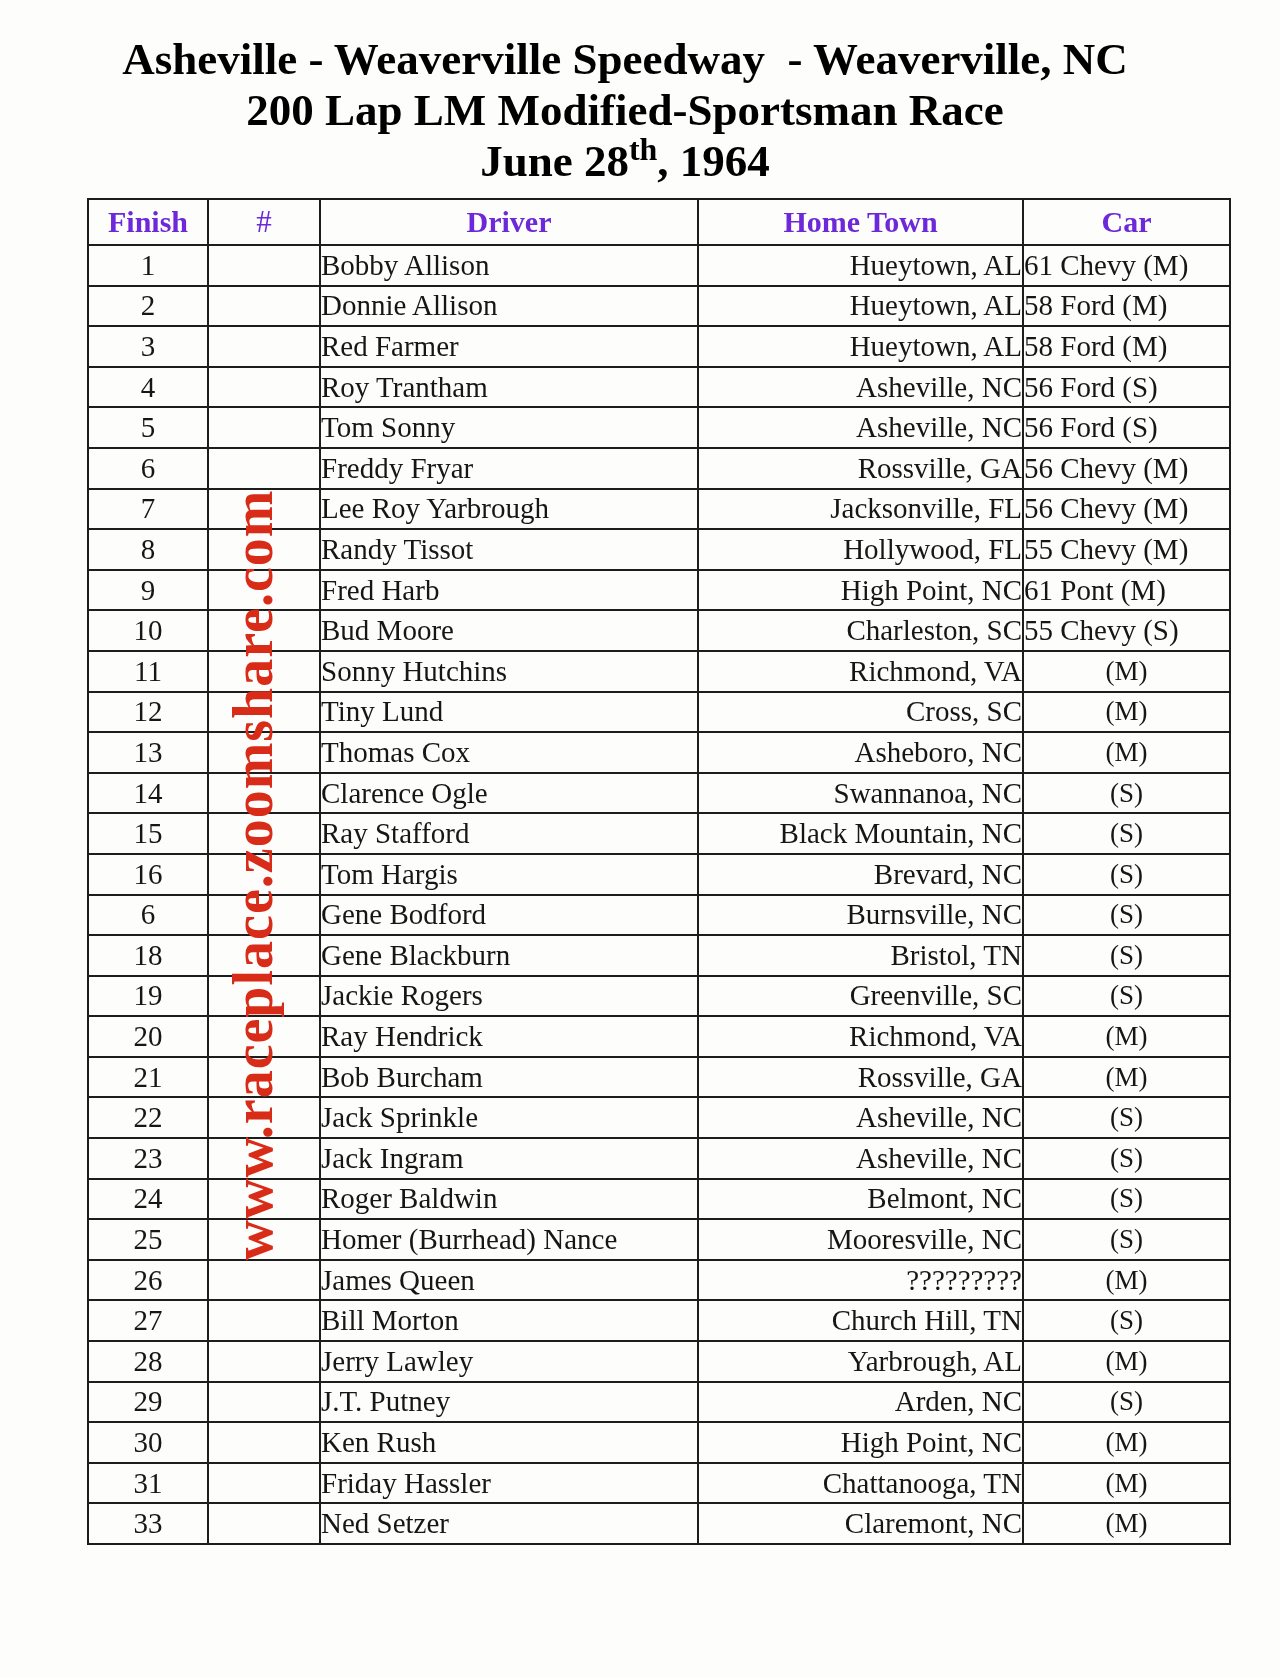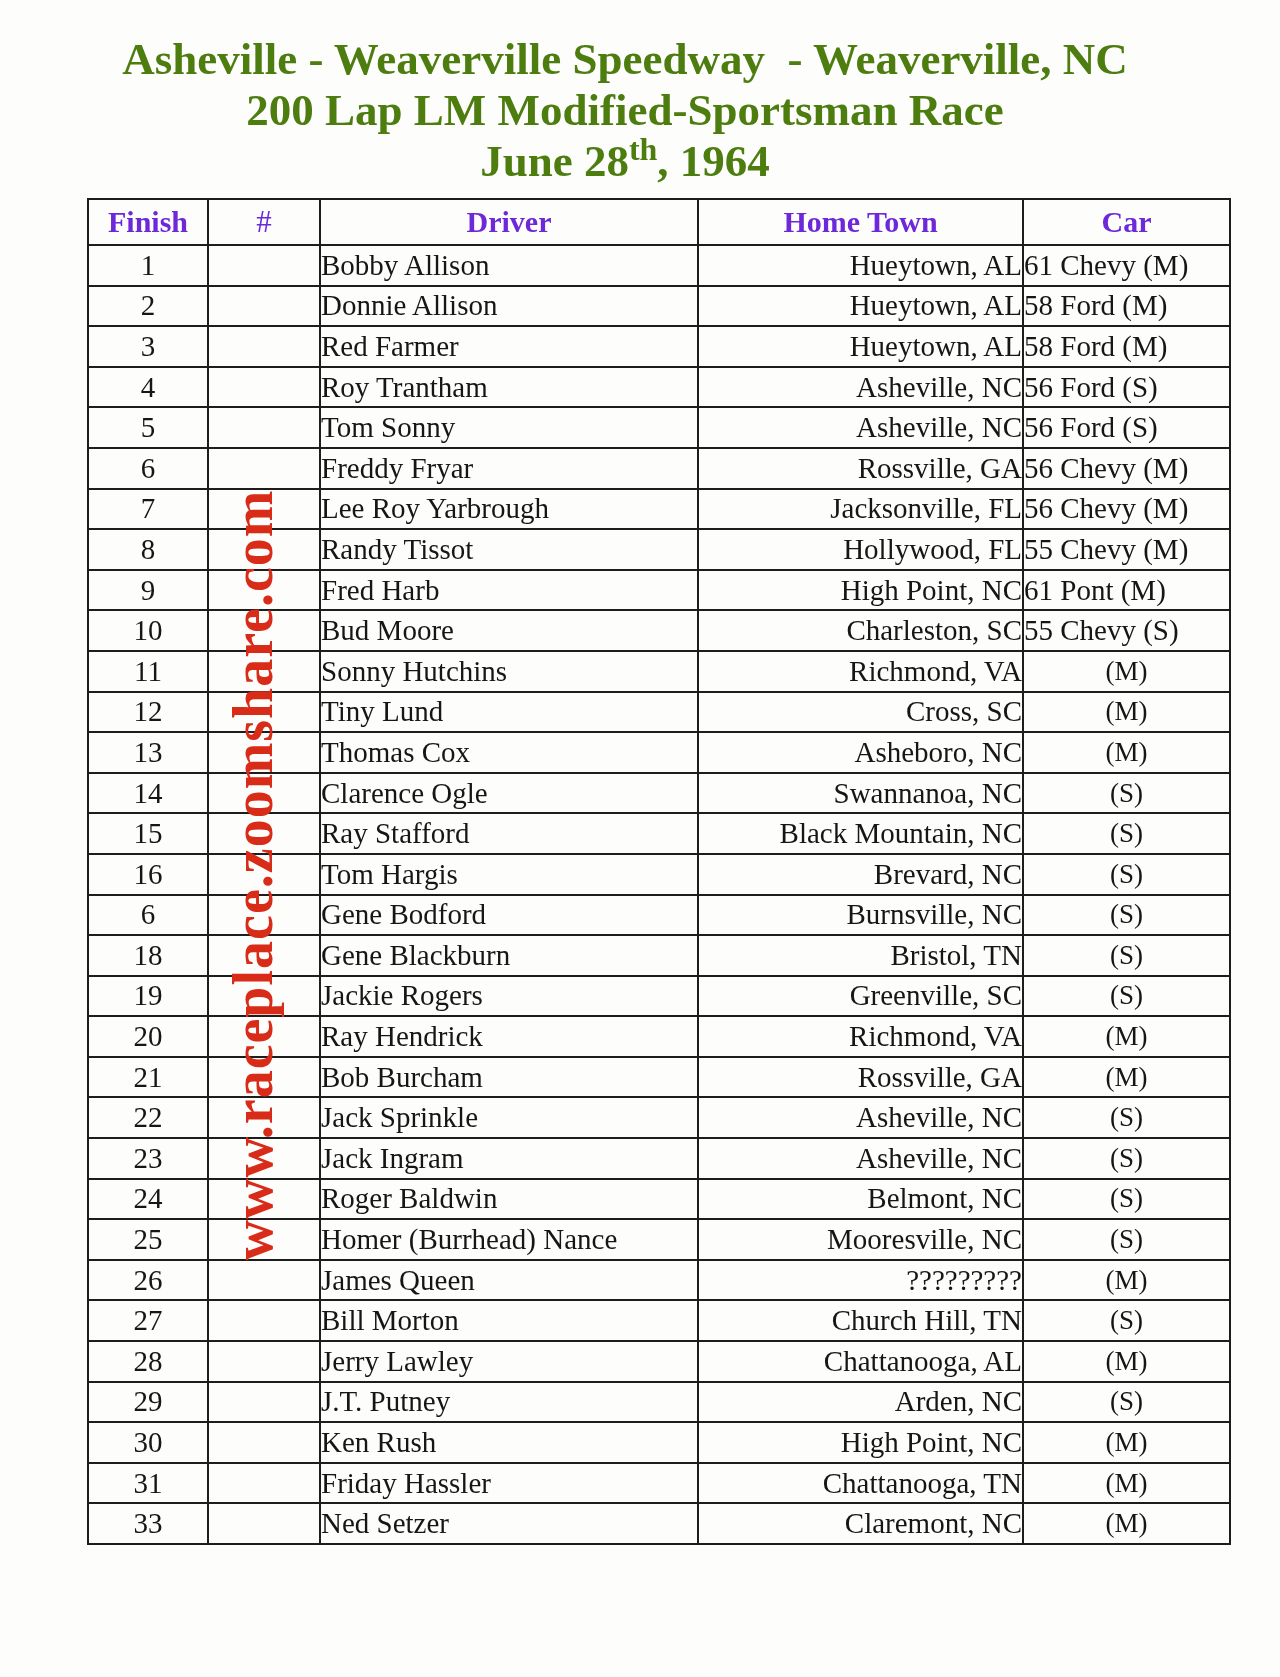--- a/index.html
+++ b/index.html
@@ -14,21 +14,21 @@
   .title-block{
     position:absolute;left:0;top:34px;width:1250px;
     text-align:center;
   }
   .title-line{
     font-weight:bold;
     font-size:45px;
     line-height:51px;
     margin:0;
     white-space:pre;
-    color:#4d7c0f;
+    color:#000000;
   }
   .title-line sup{
     font-size:32px;
     line-height:0;
     vertical-align:super;
     font-weight:bold;
   }
   table.results{
     position:absolute;left:87px;top:198px;
     width:1142px;
@@ -293,21 +293,21 @@
         <td class="c-finish">27</td>
         <td class="c-num"></td>
         <td class="c-driver">Bill Morton</td>
         <td class="c-town">Church Hill, TN</td>
         <td class="c-car paren">(S)</td>
       </tr>
       <tr>
         <td class="c-finish">28</td>
         <td class="c-num"></td>
         <td class="c-driver">Jerry Lawley</td>
-        <td class="c-town">Chattanooga, AL</td>
+        <td class="c-town">Yarbrough, AL</td>
         <td class="c-car paren">(M)</td>
       </tr>
       <tr>
         <td class="c-finish">29</td>
         <td class="c-num"></td>
         <td class="c-driver">J.T. Putney</td>
         <td class="c-town">Arden, NC</td>
         <td class="c-car paren">(S)</td>
       </tr>
       <tr>

